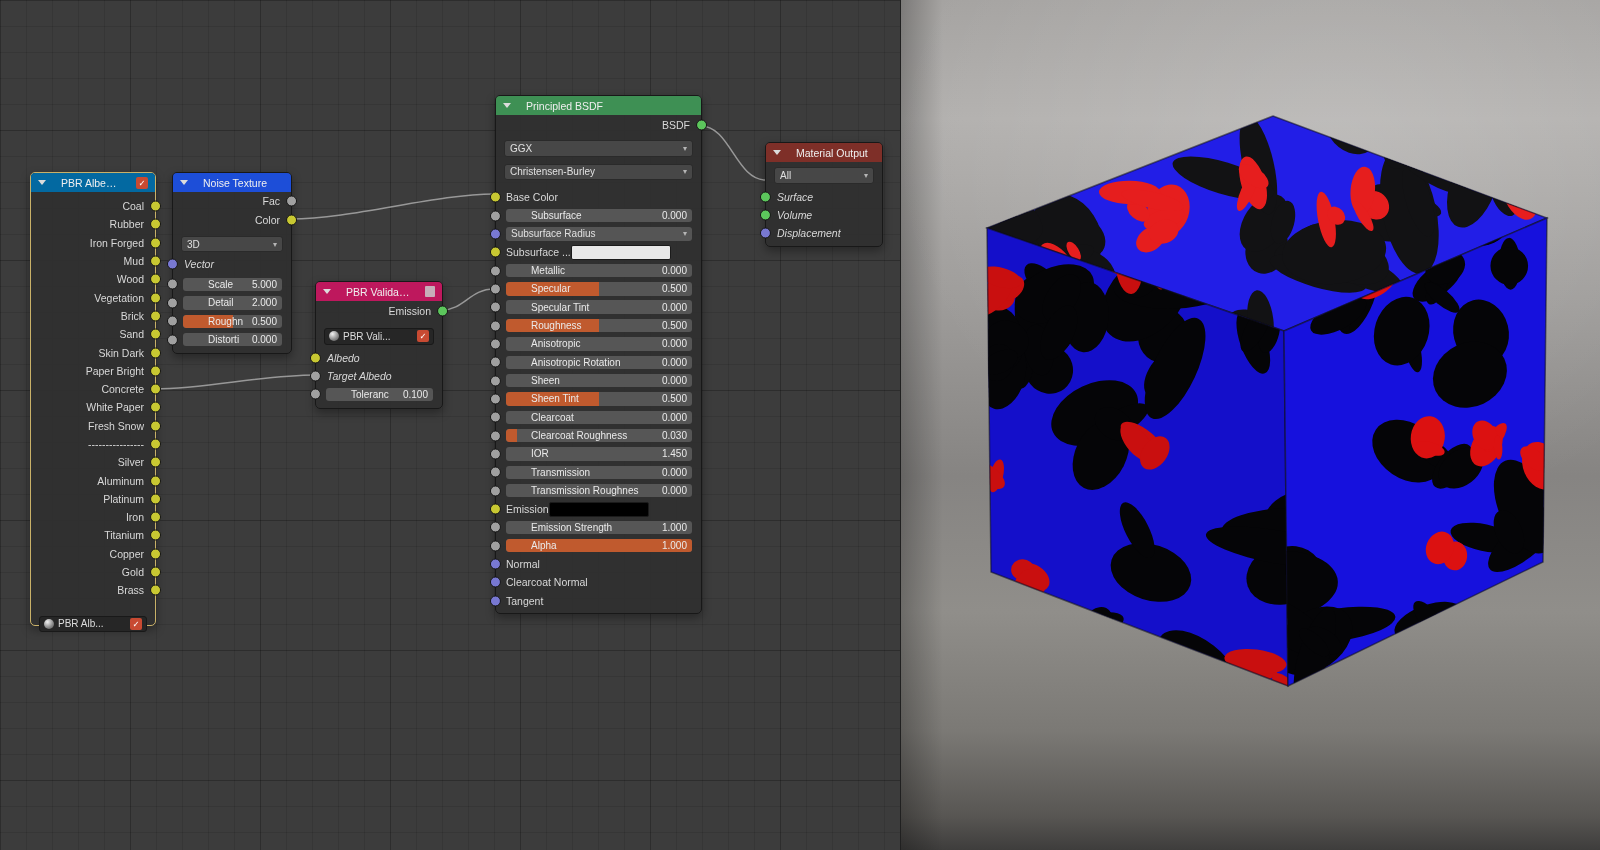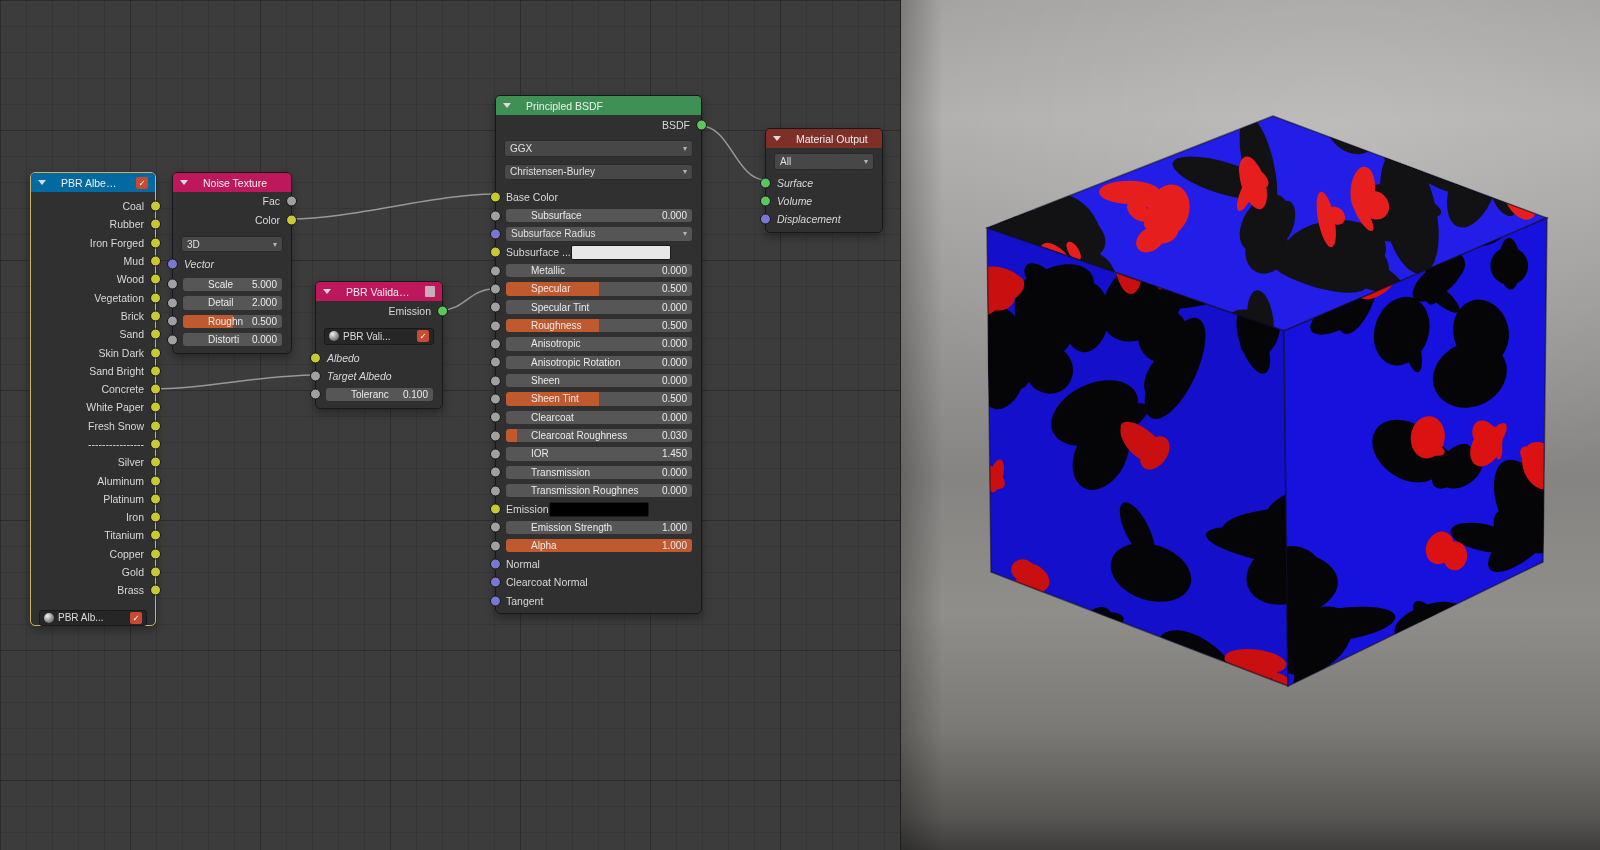--- a/index.html
+++ b/index.html
@@ -17,29 +17,29 @@
     background-size:26px 26px,26px 26px,130px 130px,130px 130px;
   }
   #noodles{position:absolute;left:0;top:0;z-index:1;pointer-events:none;}
   .noodle{fill:none;stroke:#9d9d9d;stroke-width:1.5px;opacity:.95;}
 
   .node{position:absolute;z-index:2;background:rgba(47,47,47,0.97);border:1px solid #181818;
         border-radius:5px;box-shadow:0 4px 10px rgba(0,0,0,0.35);color:#d8d8d8;font-size:10.5px;}
   .node-header{height:19px;border-radius:4px 4px 0 0;display:flex;align-items:center;gap:15px;
                padding:0 7px;color:#efefef;font-size:10.5px;white-space:nowrap;overflow:hidden;}
   .hdr-albedo{background:#0369a1;}
-  .hdr-noise{background:#be185d;}
+  .hdr-noise{background:#1d4ed8;}
   .hdr-validation{background:#be185d;}
   .hdr-principled{background:#3e9054;}
   .hdr-output{background:#7e2f28;}
   #node-albedo{left:30px;top:172px;width:124px;height:452px;border-color:#c9b168;}
   #node-noise{left:172px;top:172px;width:118px;height:180px;}
   #node-validation{left:315px;top:281px;width:126px;height:126px;}
   #node-principled{left:495px;top:95px;width:205px;height:517px;}
-  #node-output{left:765px;top:128px;width:116px;height:103px;}
+  #node-output{left:765px;top:142px;width:116px;height:103px;}
 
   .tri{width:0;height:0;border-left:4px solid transparent;border-right:4px solid transparent;
        border-top:5px solid #dcdcdc;flex:none;}
   .ntitle{flex:1;overflow:hidden;text-overflow:ellipsis;}
   .hicon{flex:none;width:10px;height:11px;background:#c9c9c9;border-radius:1px;opacity:.85;}
 
   .socket{width:9px;height:9px;border-radius:50%;border:1px solid #161616;position:absolute;top:50%;z-index:3;}
   .socket.in{left:0;transform:translate(-55%,-50%);}
   .socket.out{right:0;transform:translate(55%,-50%);}
   .s-yellow{background:#c8c832;}
@@ -72,21 +72,21 @@
           justify-content:space-between;padding:0 5px;font-size:10px;color:#e0e0e0;}
   .cfield{flex:1;display:flex;align-items:center;justify-content:flex-start;}
   .swatch{width:98px;height:13px;border-radius:2px;border:1px solid #1b1b1b;background:#fff;}
   .prow > .plabel,.prow > .slider,.prow > .vfield,.prow > .cfield{display:none;}
   .prow.t-input > .plabel{display:block;}
   .prow.t-slider > .slider{display:flex;padding-left:25px;}
   .prow.t-vector > .vfield{display:flex;}
   .prow.t-color > .cfield{display:flex;}
 
   #node-albedo .orows{margin-top:5px;}
-  #node-albedo .mat-select{margin-top:10px;}
+  #node-albedo .mat-select{margin-top:16px;}
   #node-noise .orow{height:18.4px;}
   #node-noise .dropdown{margin-top:7px;}
   #node-noise .irow{margin-top:3px;height:18px;}
   #node-noise .params{margin-top:2px;}
   #node-noise .prow{height:18.4px;}
   #node-validation .out-row{height:19px;}
   #node-validation .mat-select{margin-top:8px;}
   #node-validation .irows{margin-top:4px;}
   #node-principled .out-row{height:20px;}
   #node-principled .dd1{margin-top:5px;}
@@ -166,21 +166,21 @@
             <span class="olabel">Sand</span>
             <span class="socket out s-yellow"></span>
           </div>
 
           <div class="orow">
             <span class="olabel">Skin Dark</span>
             <span class="socket out s-yellow"></span>
           </div>
 
           <div class="orow">
-            <span class="olabel">Sand Bright</span>
+            <span class="olabel">Paper Bright</span>
             <span class="socket out s-yellow"></span>
           </div>
 
           <div class="orow">
             <span class="olabel">Concrete</span>
             <span class="socket out s-yellow"></span>
           </div>
 
           <div class="orow">
             <span class="olabel">White Paper</span>

